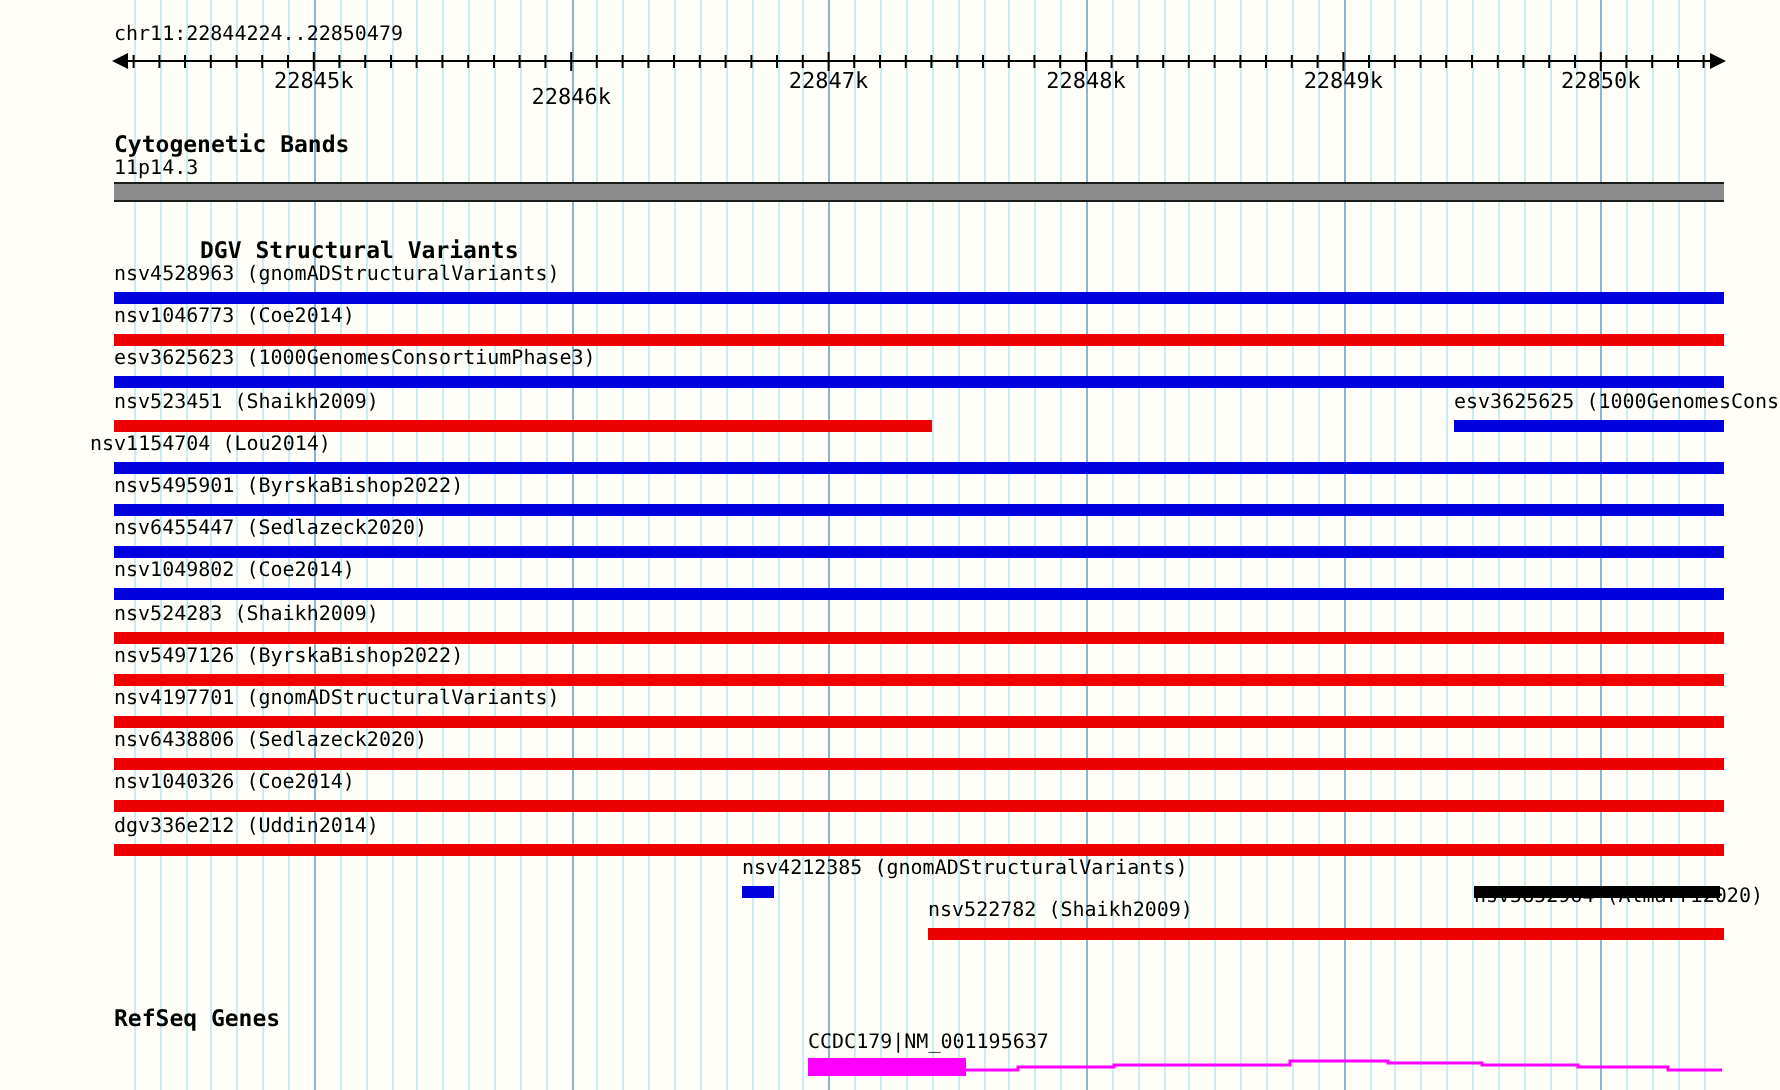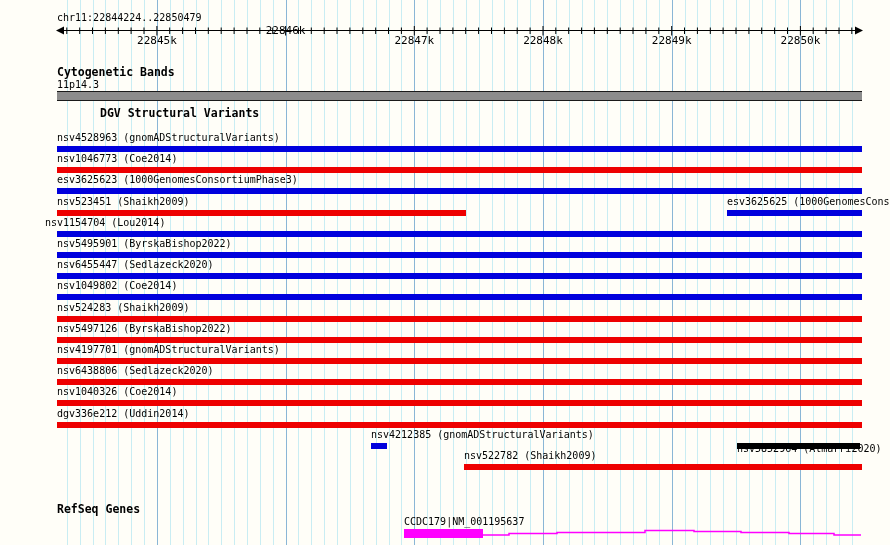--- a/index.html
+++ b/index.html
@@ -161,32 +161,32 @@
     <g id="gene-g">
         <rect x="404" y="529" width="79" height="9" fill="#ff00ff"></rect>
         <path d="M483,535 L509,535 L509,533.5 L557,533.5 L557,532.5 L645,532.5 L645,530.5 L694,530.5 L694,531.5 L741,531.5 L741,532.5 L789,532.5 L789,533.5 L834,533.5 L834,535 L861,535" fill="none" stroke="#ff00ff" stroke-width="1.5"></path>
       </g>
   </svg>
 
   <div class="abs lbl" style="left:57px;top:13px;">chr11:22844224..22850479</div>
 
   <div id="ruler-labels">
       <div class="abs ticklbl" style="left: 156.9px; top: 35px;">22845k</div>
-      <div class="abs ticklbl" style="left: 285.6px; top: 25px;">22846k</div>
+      <div class="abs ticklbl" style="left: 285.6px; top: 43px;">22846k</div>
       <div class="abs ticklbl" style="left: 414.3px; top: 35px;">22847k</div>
       <div class="abs ticklbl" style="left: 543px; top: 35px;">22848k</div>
       <div class="abs ticklbl" style="left: 671.7px; top: 35px;">22849k</div>
       <div class="abs ticklbl" style="left: 800.4px; top: 35px;">22850k</div>
     </div>
 
   <div class="abs heading" style="left:57px;top:67px;">Cytogenetic Bands</div>
   <div class="abs lbl" style="left:57px;top:80px;">11p14.3</div>
   <div class="bandbar"></div>
 
-  <div class="abs heading" style="left:57px;top:108px;padding-left:43px;">DGV Structural Variants</div>
+  <div class="abs heading" style="left:57px;top:120px;padding-left:43px;">DGV Structural Variants</div>
   <div id="dgv-rows">
       <div class="abs lbl" style="left: 57px; top: 133px;">nsv4528963 (gnomADStructuralVariants)</div>
       <div class="bar" style="left: 57px; width: 805px; top: 146px; background: rgb(0, 0, 221);"></div>
       <div class="abs lbl" style="left: 57px; top: 154px;">nsv1046773 (Coe2014)</div>
       <div class="bar" style="left: 57px; width: 805px; top: 167px; background: rgb(238, 0, 0);"></div>
       <div class="abs lbl" style="left: 57px; top: 175px;">esv3625623 (1000GenomesConsortiumPhase3)</div>
       <div class="bar" style="left: 57px; width: 805px; top: 188px; background: rgb(0, 0, 221);"></div>
       <div class="abs lbl" style="left: 57px; top: 197px;">nsv523451 (Shaikh2009)</div>
       <div class="bar" style="left: 57px; width: 409px; top: 210px; background: rgb(238, 0, 0);"></div>
       <div class="abs lbl" style="left: 727px; top: 197px;">esv3625625 (1000GenomesCons</div>

